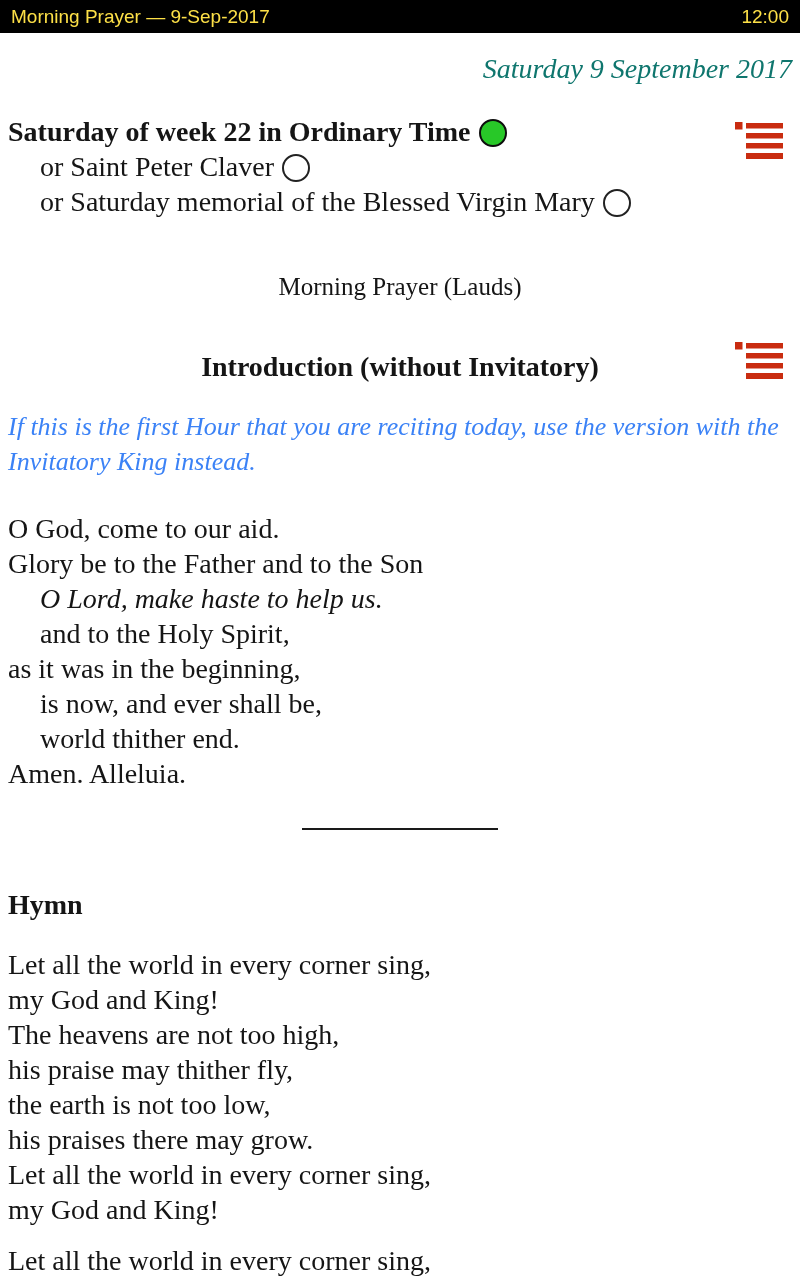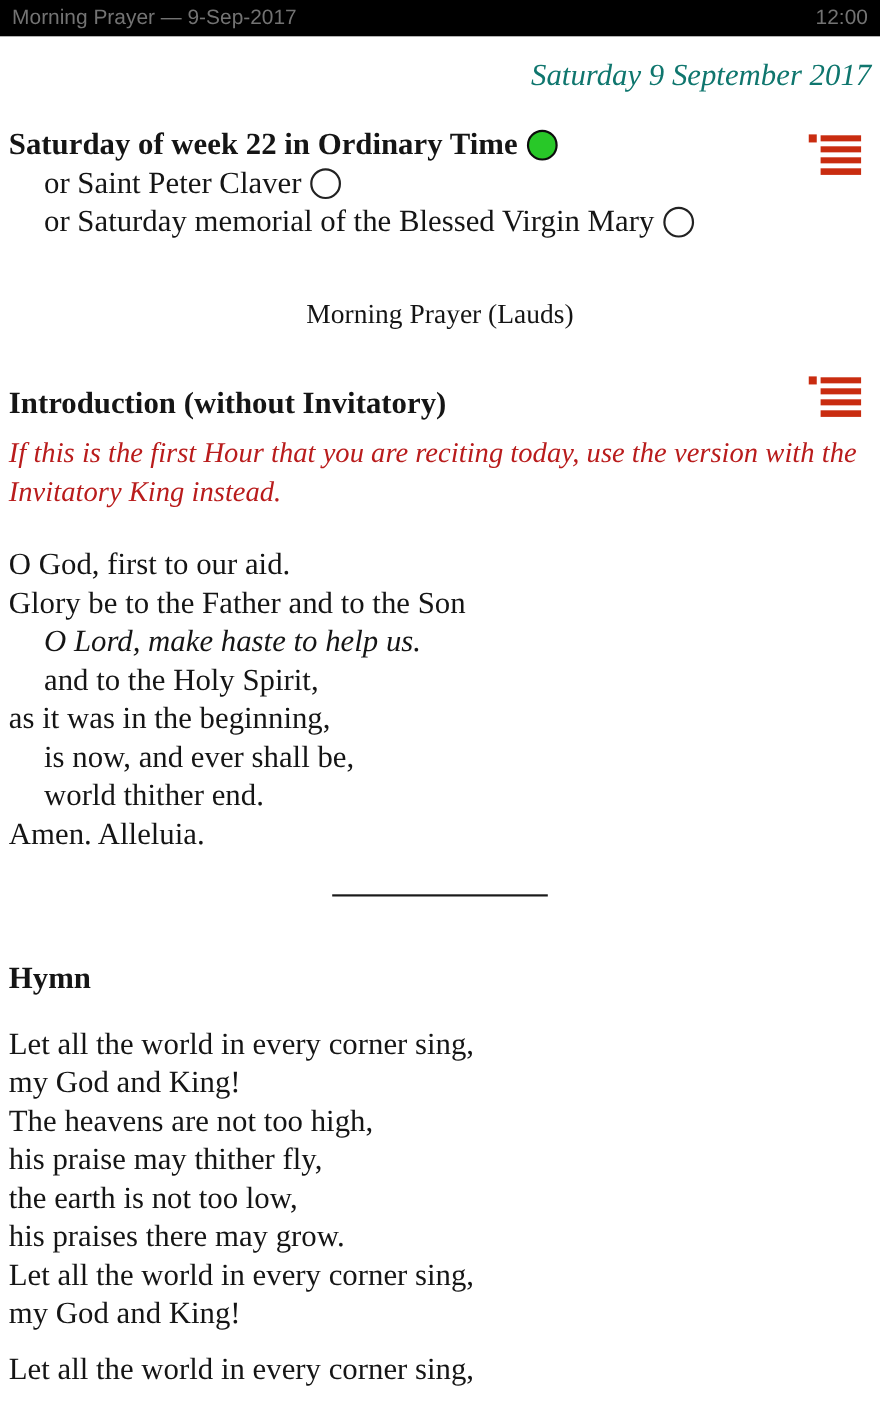--- a/index.html
+++ b/index.html
@@ -11,21 +11,21 @@
   body {
     font-family: "Liberation Serif", serif;
     font-size: 28px;
     color: #151515;
   }
   
   .statusbar {
     box-sizing: border-box;
     height: 33px;
     background: #000000;
-    color: #737373;
+    color: #fde047;
     font-family: "Liberation Sans", sans-serif;
     font-size: 19px;
     display: flex;
     justify-content: space-between;
     align-items: center;
     padding: 0 11px;
   }
   
   .content { padding: 0 8px; }
 
@@ -67,34 +67,34 @@
   .section-row .menu-btn { top: -7px; }
 
   h1.page-title {
     margin: 48px 0 0 0;
     font-size: 25px;
     line-height: 40px;
     font-weight: normal;
     text-align: center;
   }
 
-  .section-row { position: relative; margin-top: 42px; }
+  .section-row { position: relative; margin-top: 42px; text-align: center; }
   h2.section-heading {
     margin: 0;
     font-size: 28px;
     line-height: 35px;
     font-weight: bold;
   }
 
   .rubric {
-    margin-top: 10px;
+    margin-top: 25px;
     line-height: 35px;
     font-size: 26px;
     font-style: italic;
-    color: #b91c1c;
+    color: #3b82f6;
     white-space: nowrap;
   }
 
   .stanza { line-height: 35px; }
   .prayer { margin-top: 32px; }
   .line.ind { padding-left: 32px; }
   .line.it { font-style: italic; }
 
   hr.divider {
     margin: 37px auto 0 auto;
@@ -159,21 +159,21 @@
       </svg>
     </button>
   </div>
 
   <div class="rubric">
     <div class="line">If this is the first Hour that you are reciting today, use the version with the</div>
     <div class="line">Invitatory King instead.</div>
   </div>
 
   <div class="stanza prayer">
-    <div class="line">O God, first to our aid.</div>
+    <div class="line">O God, come to our aid.</div>
     <div class="line">Glory be to the Father and to the Son</div>
     <div class="line ind it">O Lord, make haste to help us.</div>
     <div class="line ind">and to the Holy Spirit,</div>
     <div class="line">as it was in the beginning,</div>
     <div class="line ind">is now, and ever shall be,</div>
     <div class="line ind">world thither end.</div>
     <div class="line">Amen. Alleluia.</div>
   </div>
 
   <hr class="divider">

